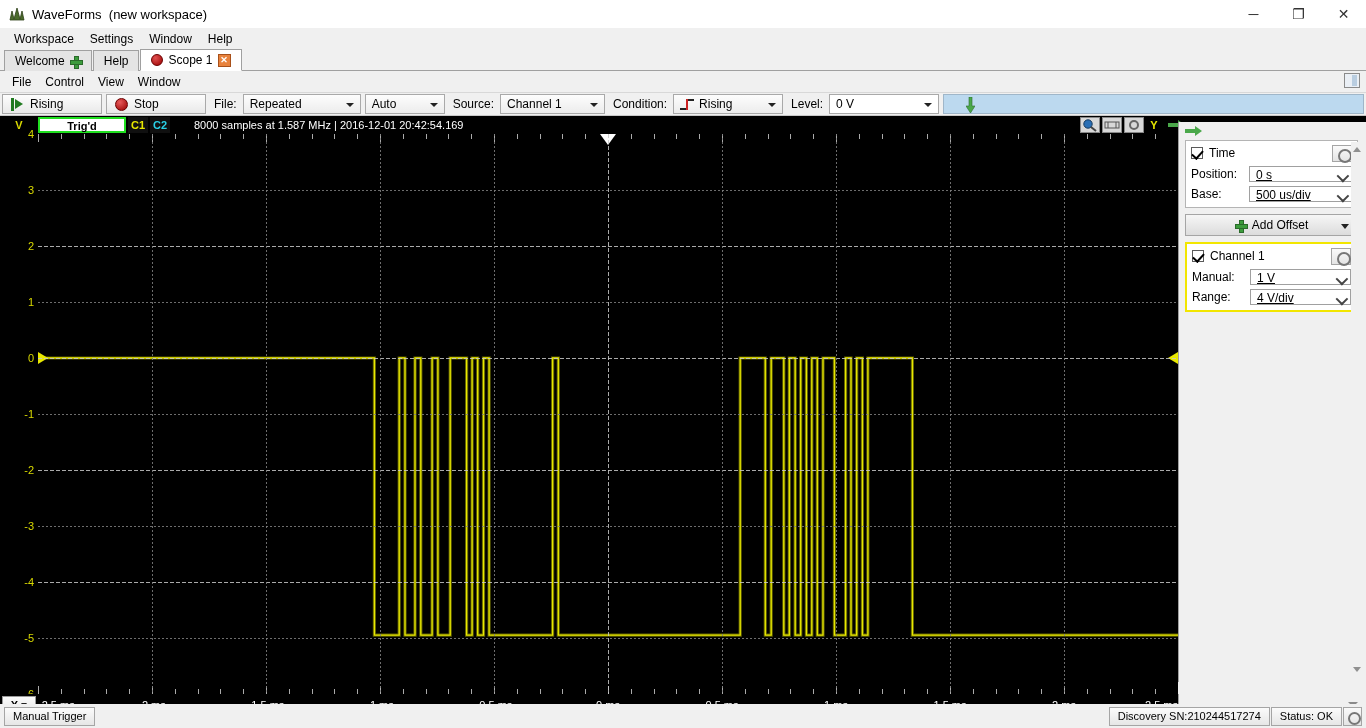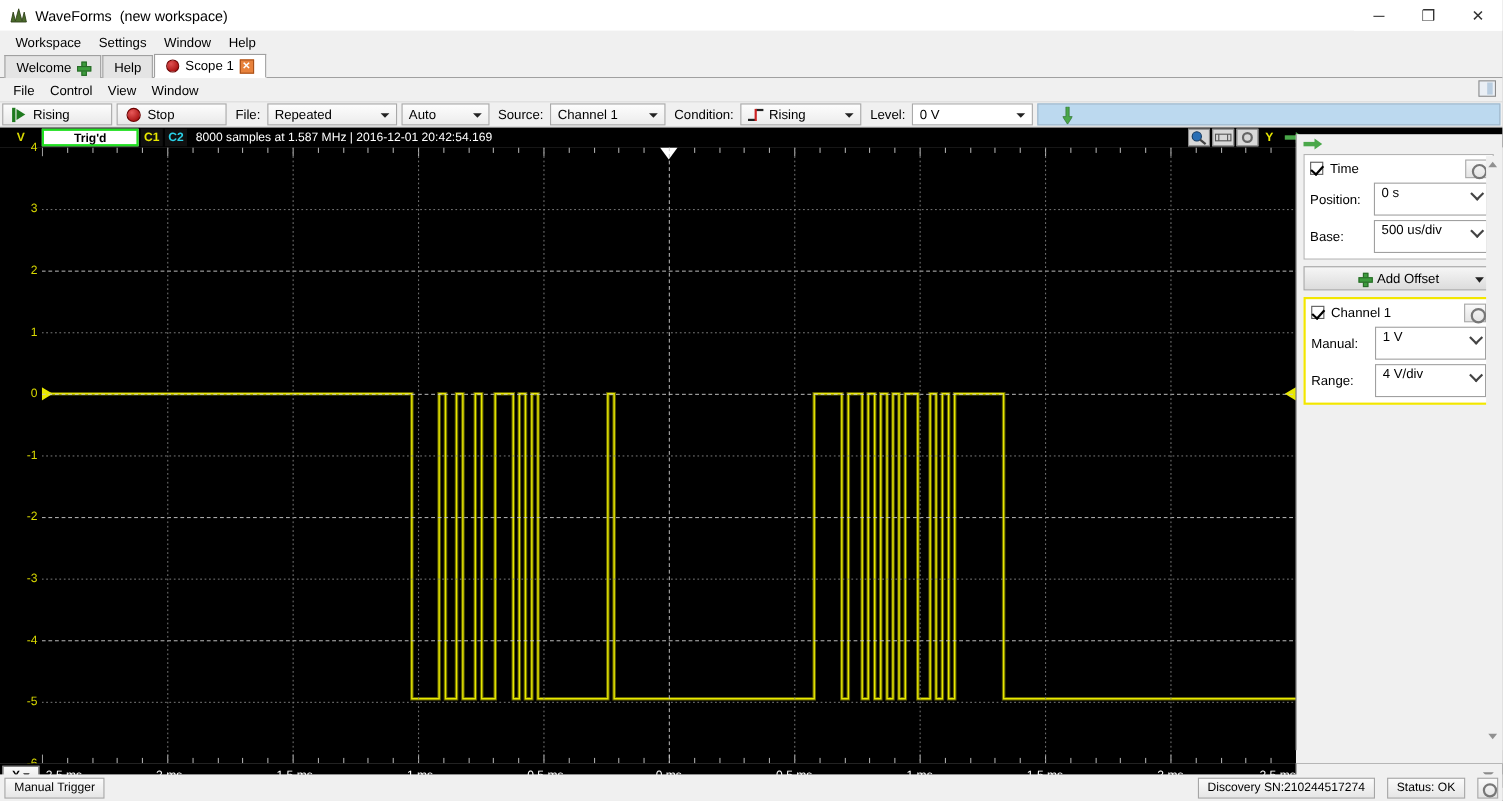--- a/index.html
+++ b/index.html
@@ -119,21 +119,21 @@
   }
   .vlab { width:38px; text-align:center; color:#d8d800; font-weight:bold; font-size:11px;}
   .trigd {
     width:88px; height:16px; background:#fff; color:#000; font-weight:bold;
     text-align:center; line-height:15px; border:2px solid #20e020; font-size:11px;
   }
   .cbadge { width:20px; height:16px; text-align:center; line-height:16px;
     font-weight:bold; font-size:11px; margin-left:2px; background:#101010;}
   .c1 { color:#e8e800; }
   .c2 { color:#2ad2e8; }
-  .sinfo { margin-left:8px; color:#fff; font-size:11px; }
+  .sinfo { margin-left:24px; color:#fff; font-size:11px; }
   .strip-icons { position:absolute; right:180px; display:flex; gap:2px; align-items:center; }
   .sicon { width:20px;height:16px;background:#d8d8d8;border:1px solid #888;position:relative; }
   .ybadge { width:16px;height:16px;color:#e8e800;font-weight:bold;text-align:center;line-height:16px;}
 
   
   .plotwrap { position:relative; height:560px; background:#000; display:flex; }
   .yaxis { width:38px; background:#000; position:relative; }
   .ytick {
     position:absolute; right:4px; color:#d8d800; font-size:11px; transform:translateY(-50%);
   }
@@ -216,22 +216,22 @@
     margin-left:auto; width:20px;height:17px;background:linear-gradient(#fafafa,#e4e4e4);
     border:1px solid #a5a5a5; position:relative;
   }
   .gear:after{
     content:''; position:absolute; left:5px; top:3px; width:10px;height:10px;
     border:2px solid #777; border-radius:50%;
   }
   .row { display:flex; align-items:center; margin-top:4px; }
   .row label { width:58px; font-size:12px; }
   .sel {
-    flex:1; height:30px; background:#fff; border:1px solid #a0a0a0; position:relative;
-    font-size:12px; line-height:17px; padding-left:6px; padding-right:18px;
+    flex:1; height:16px; background:#fff; border:1px solid #a0a0a0; position:relative;
+    font-size:12px; line-height:17px; padding-left:6px; padding-right:18px;text-decoration:underline;
   }
   .sel:after {
     content:''; position:absolute; right:5px; top:6px; width:7px;height:7px;
     border-right:2px solid #444; border-bottom:2px solid #444; transform:rotate(45deg) translateY(-2px);
   }
   .addch {
     margin:0 8px 6px 6px; height:22px; background:linear-gradient(#f6f6f6,#dcdcdc);
     border:1px solid #a5a5a5; display:flex; align-items:center; justify-content:center;
     position:relative; font-size:12px; gap:6px;
   }
@@ -254,21 +254,21 @@
 
   
   .footer {
     position:absolute; left:0; bottom:0; width:1366px; height:24px;
     background:#f0f0f0; display:flex; align-items:center; padding:0 4px;
   }
   .fbtn {
     height:19px; padding:0 8px; background:linear-gradient(#fbfbfb,#e6e6e6);
     border:1px solid #a5a5a5; display:flex; align-items:center; font-size:11px;
   }
-  .fright { margin-left:auto; display:flex; align-items:center; gap:11px; }
+  .fright { margin-left:auto; display:flex; align-items:center; gap:1px; }
   .fgear { width:19px;height:19px;background:linear-gradient(#fafafa,#e4e4e4);
     border:1px solid #a5a5a5; position:relative; }
   .fgear:after{content:'';position:absolute;left:4px;top:4px;width:9px;height:9px;
     border:2px solid #777;border-radius:50%;}
 </style>
 </head>
 <body>
 
 <div id="app">
 

